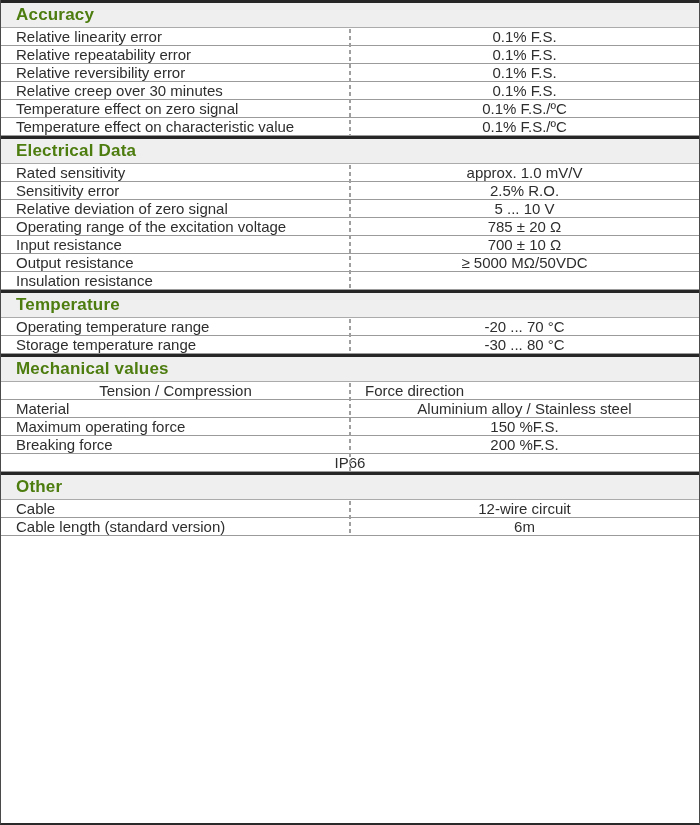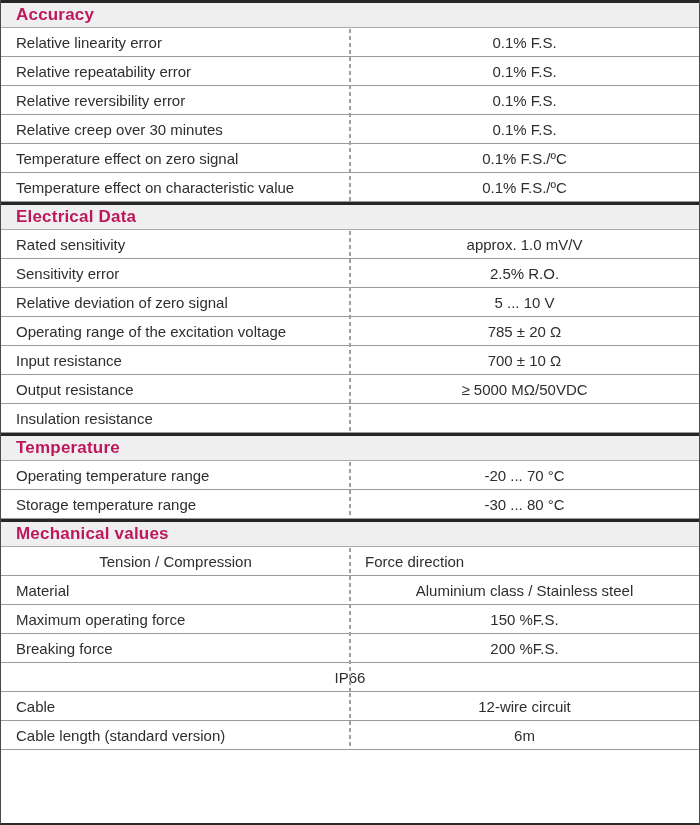--- a/index.html
+++ b/index.html
@@ -26,42 +26,42 @@
     background: #efefef;
     border-top: 3px solid #262626;
     border-bottom: 1px solid #ababab;
     display: flex;
     align-items: center;
     padding-left: 15px;
   }
   .sec-title {
     font-size: 17px;
     font-weight: bold;
-    color: #be185d;
+    color: #4d7c0f;
     letter-spacing: 0.2px;
   }
   .rows { position: relative; }
   
   .rows::before {
     content: "";
     position: absolute;
     left: 348px;
     top: 1px;
     bottom: 1px;
     width: 2px;
     background: repeating-linear-gradient(
       to bottom,
       #9f9f9f 0px, #9f9f9f 4px,
       transparent 4px, transparent 7px
     );
     z-index: 1;
   }
   .row {
     box-sizing: border-box;
-    height: 29px;
+    height: 18px;
     display: flex;
     align-items: center;
     border-bottom: 1px solid #9b9b9b;
     background: #ffffff;
   }
   .cell {
     font-size: 15px;
     color: #2e2e2e;
     white-space: nowrap;
     overflow: hidden;
@@ -184,40 +184,43 @@
       <span class="sec-title">Mechanical values</span>
     </div>
     <div class="rows">
   <div class="row">
     <div class="cell value">Tension / Compression</div>
     <div class="cell label">Force direction</div>
   </div>
 
   <div class="row">
     <div class="cell label">Material</div>
-    <div class="cell value">Aluminium class / Stainless steel</div>
+    <div class="cell value">Aluminium alloy / Stainless steel</div>
   </div>
 
   <div class="row">
     <div class="cell label">Maximum operating force</div>
     <div class="cell value">150 %F.S.</div>
   </div>
 
   <div class="row">
     <div class="cell label">Breaking force</div>
     <div class="cell value">200 %F.S.</div>
   </div>
 
   <div class="row">
     <div class="cell value">IP66</div>
   </div>
 </div>
   </section>
 
   <section class="sec">
+    <div class="sec-header">
+      <span class="sec-title">Other</span>
+    </div>
     <div class="rows">
   <div class="row">
     <div class="cell label">Cable</div>
     <div class="cell value">12-wire circuit</div>
   </div>
 
   <div class="row">
     <div class="cell label">Cable length (standard version)</div>
     <div class="cell value">6m</div>
   </div>

